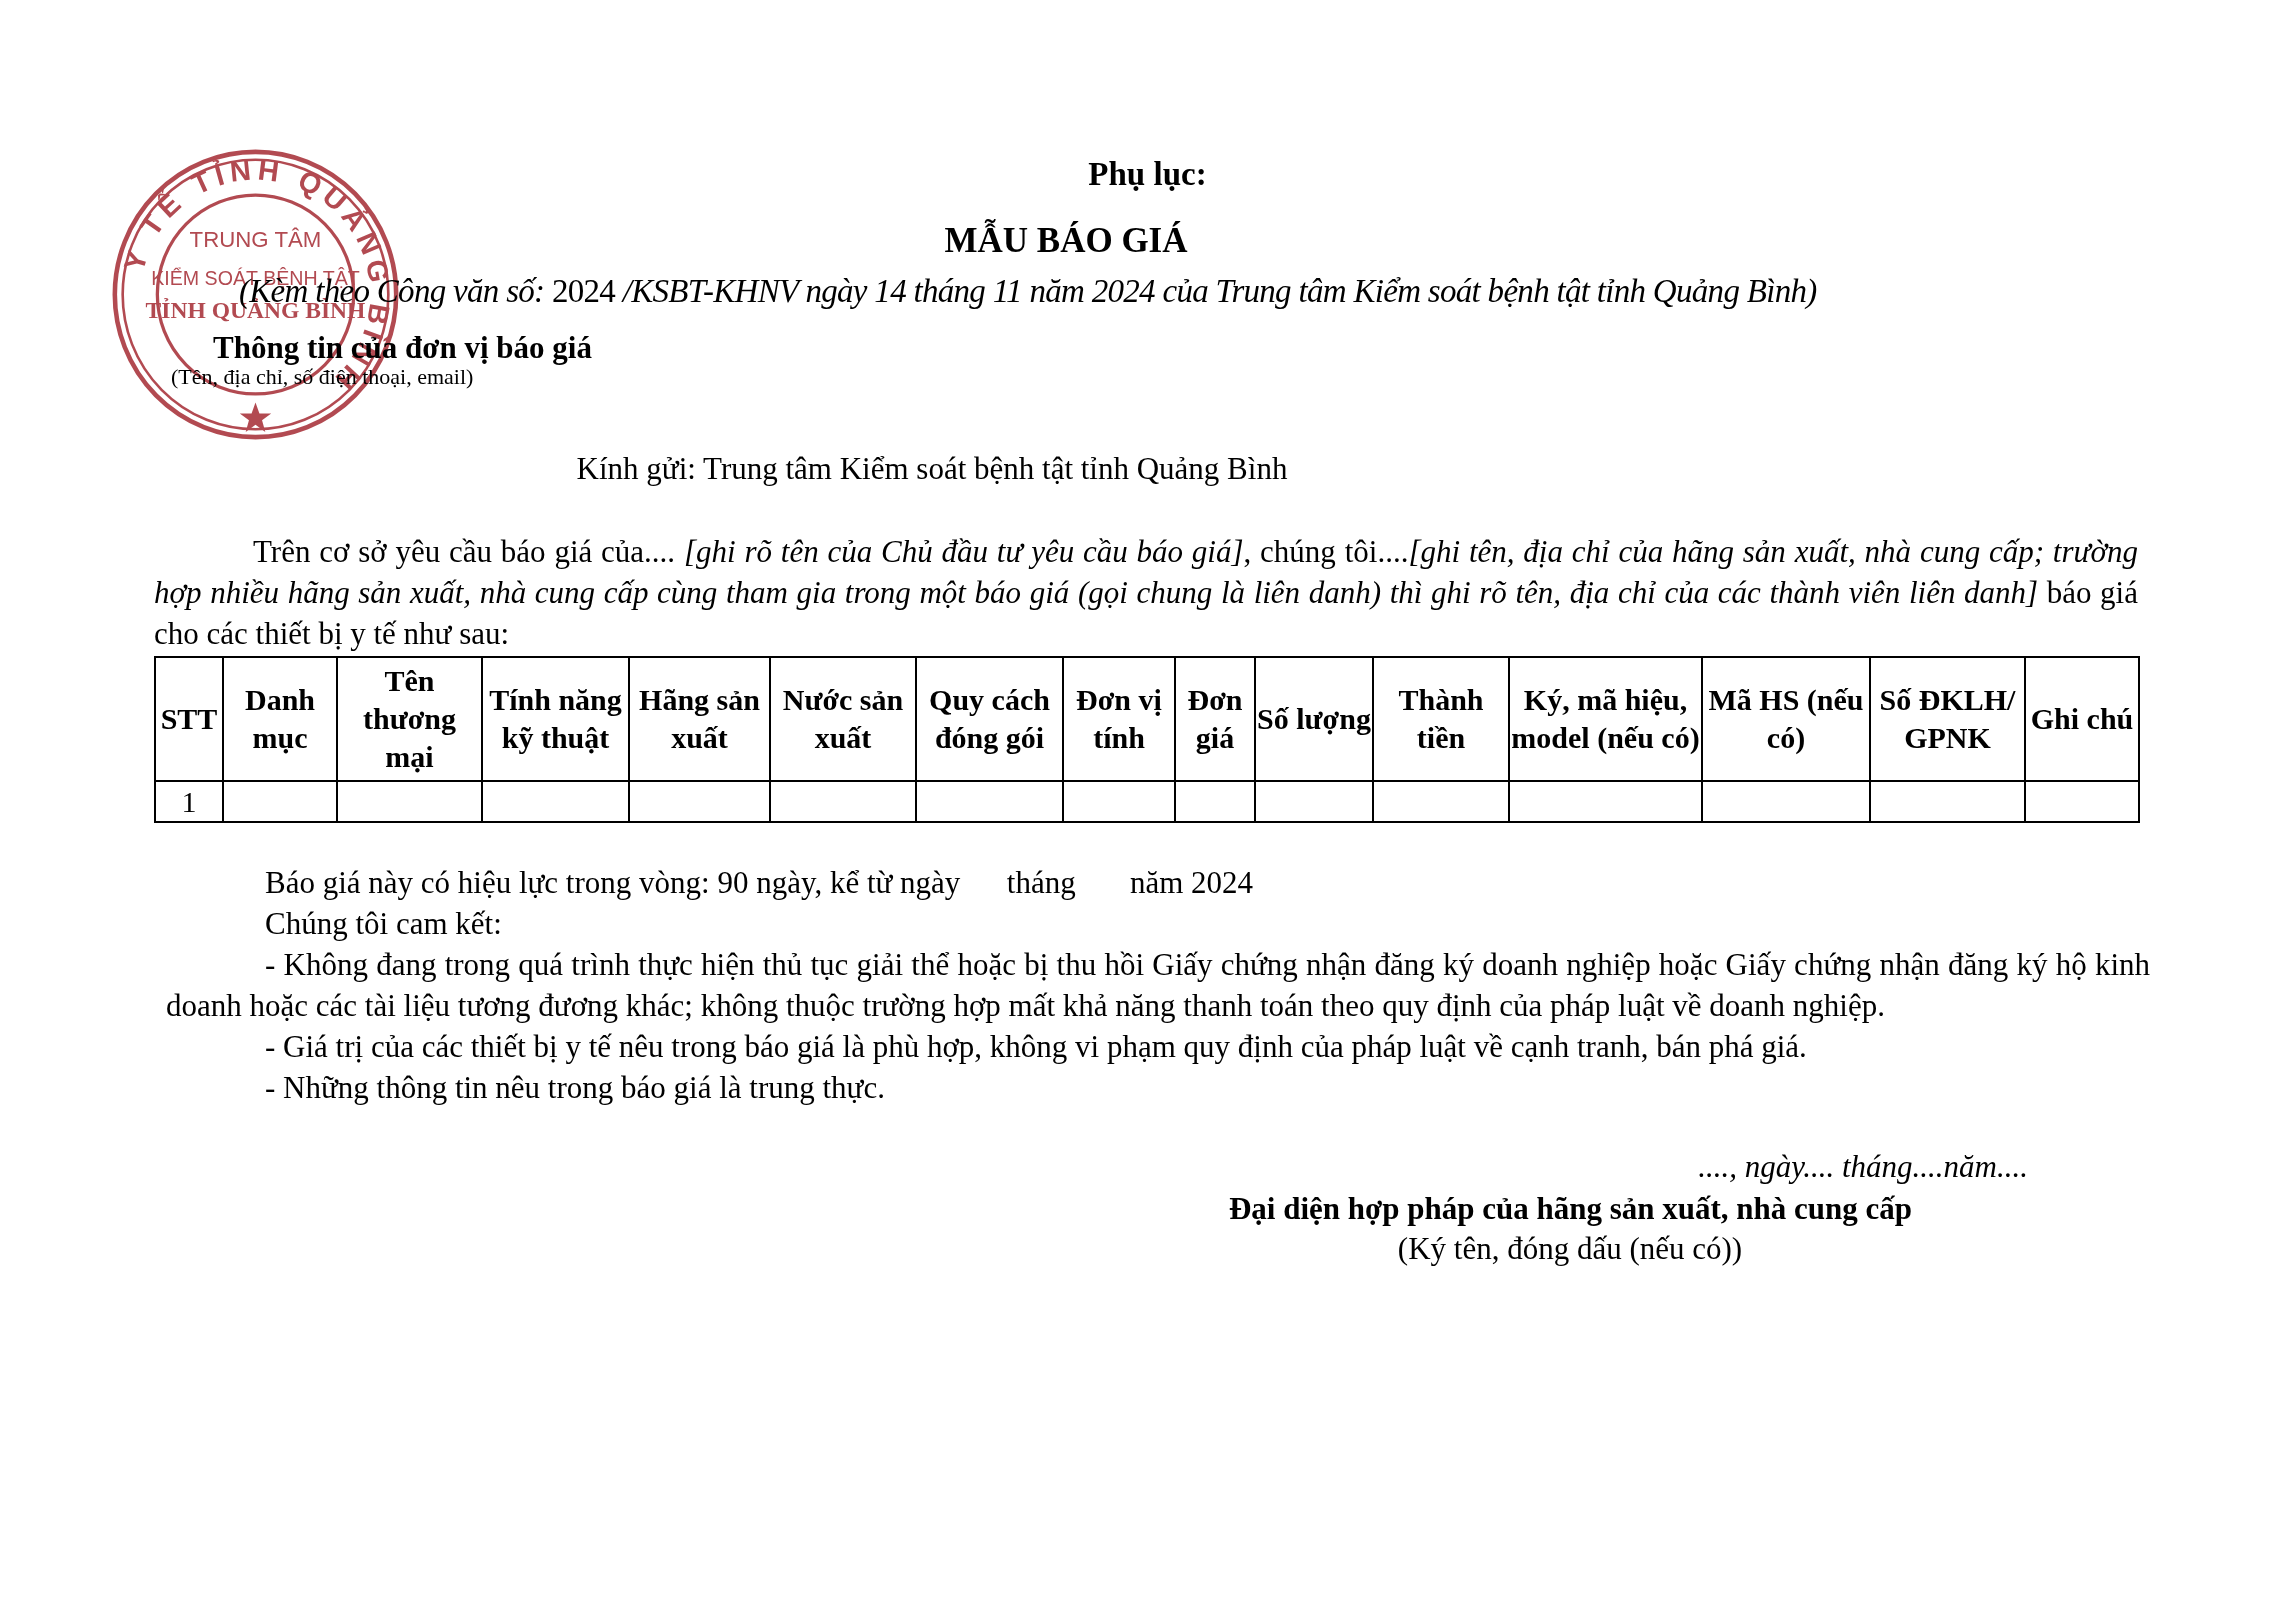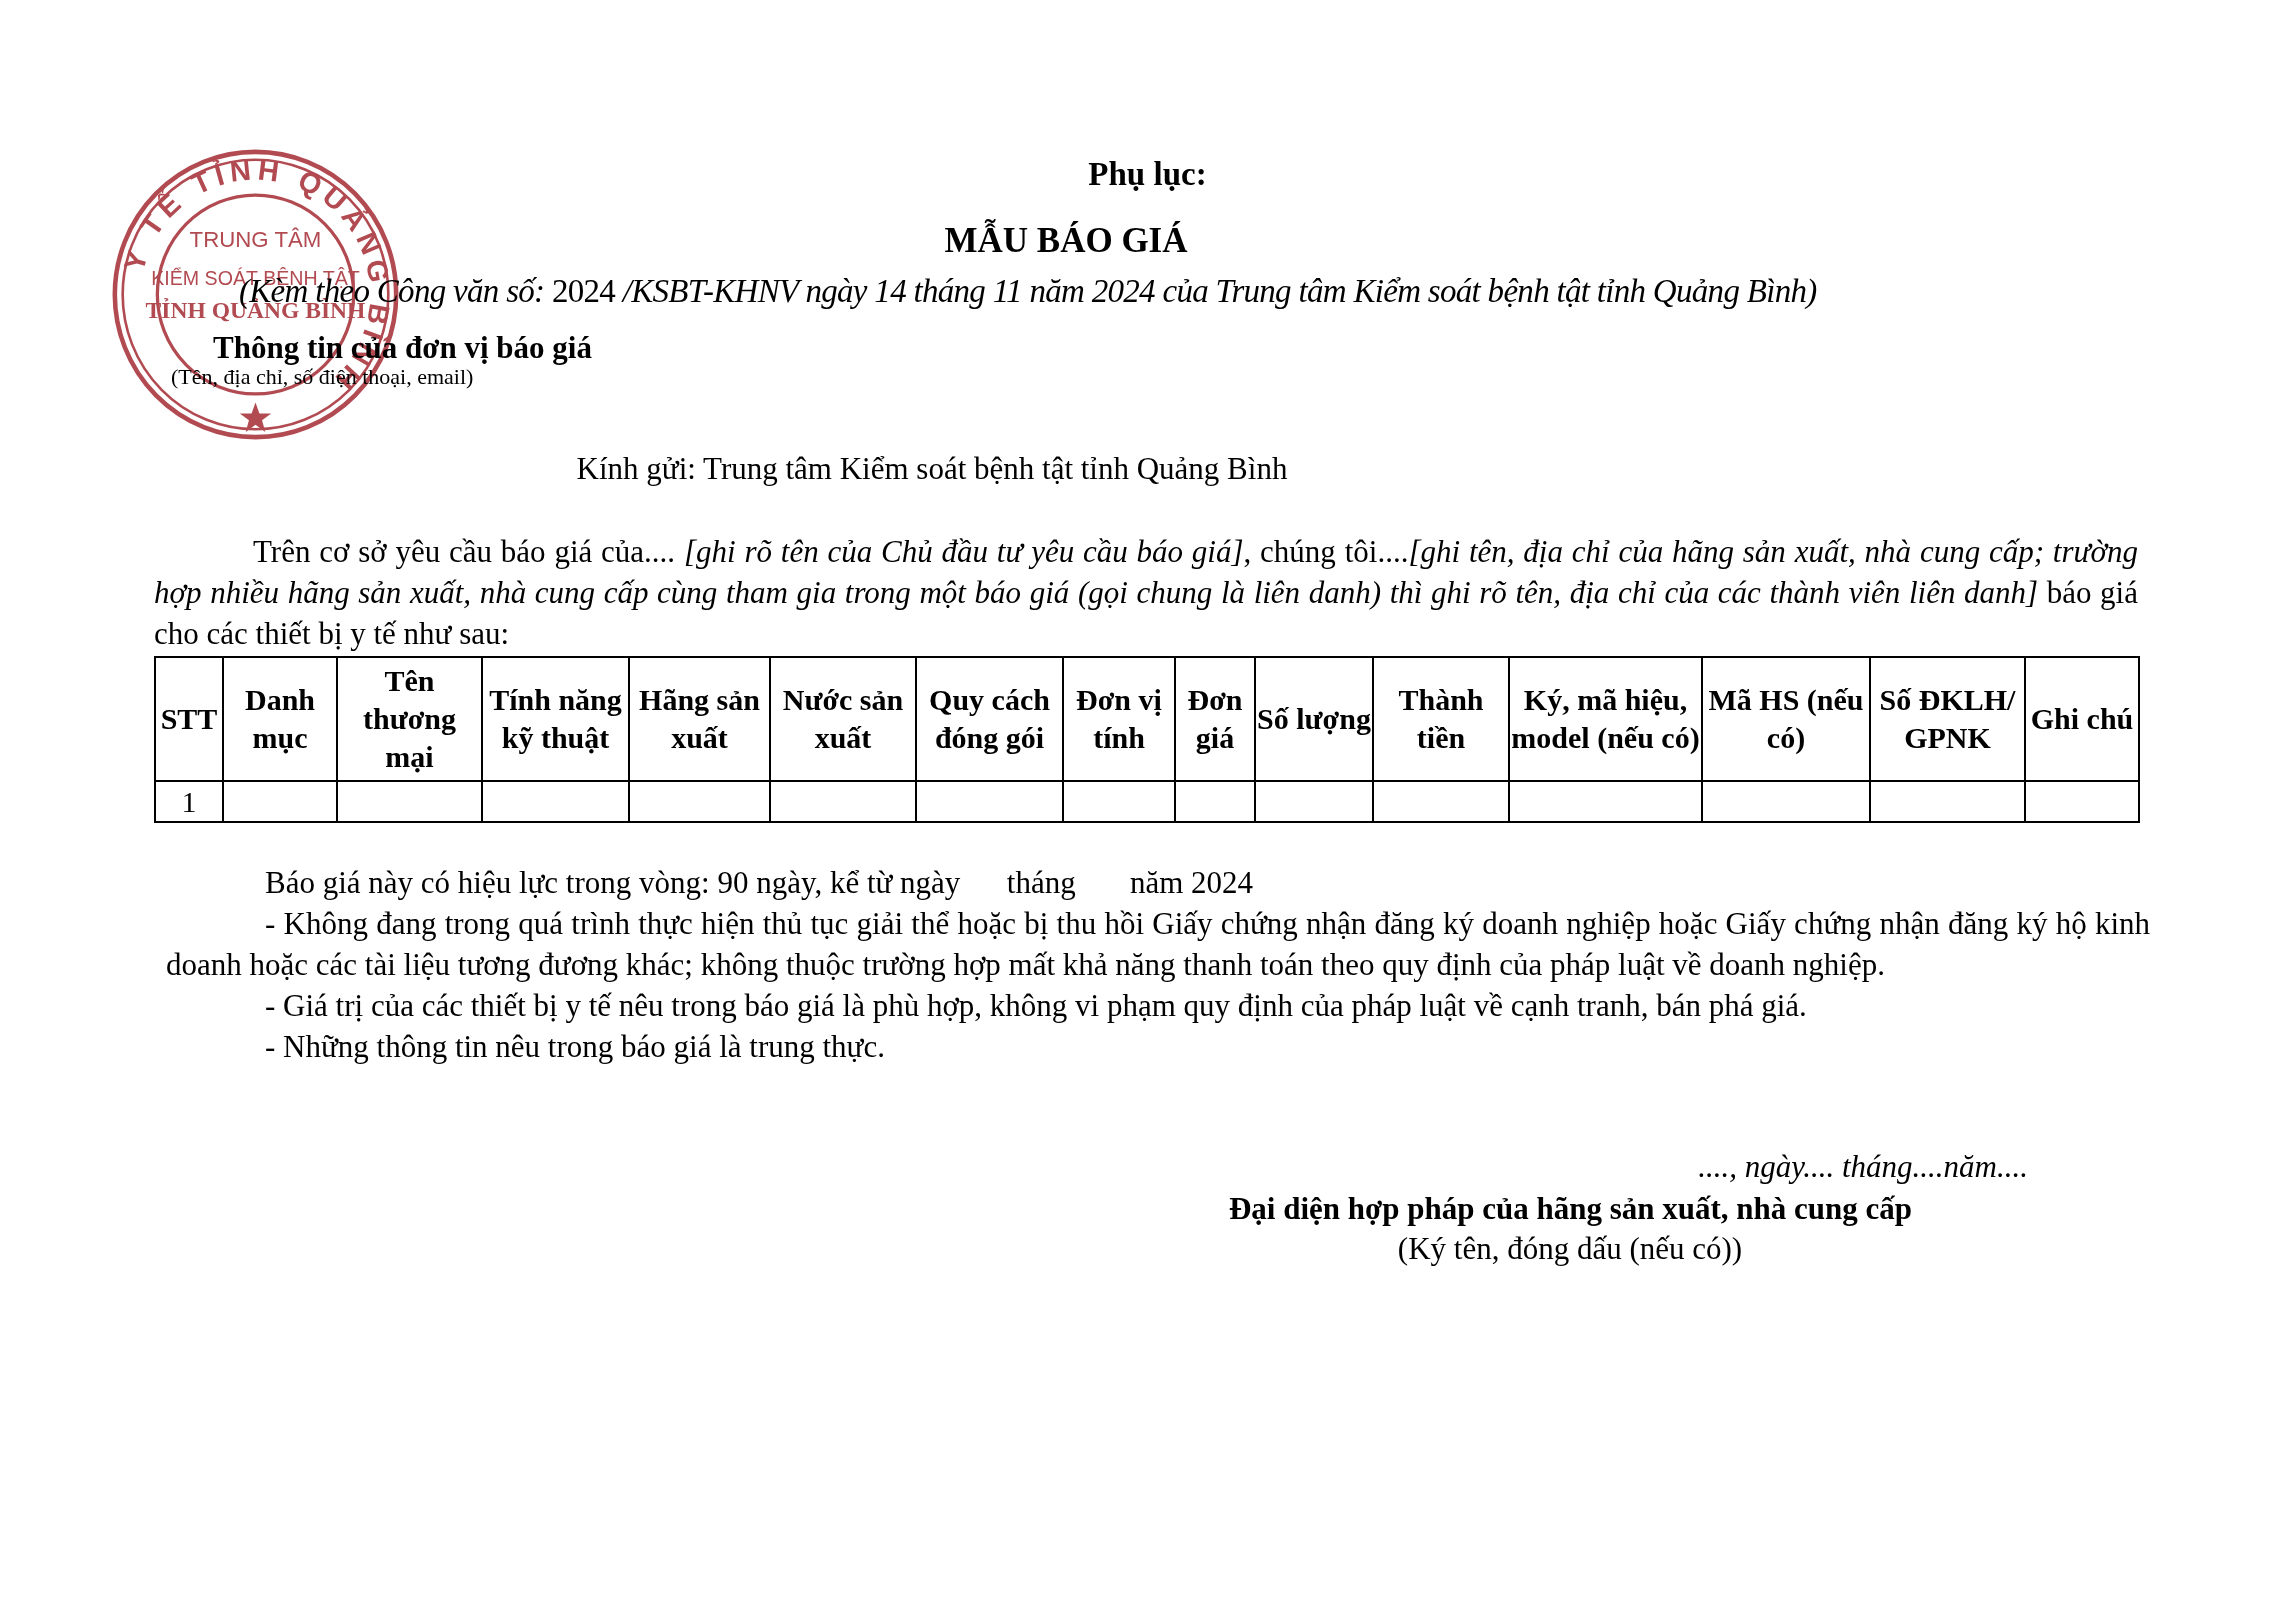--- a/index.html
+++ b/index.html
@@ -120,20 +120,21 @@
       <td></td>
       <td></td>
       <td></td>
       <td></td>
     </tr>
   </tbody>
 </table>
 
 <div class="abs body2">
   <div><span class="ind"></span><span style="white-space:pre">Báo giá này có hiệu lực trong vòng: 90 ngày, kể từ ngày      tháng       năm 2024</span></div>
+  <div><span class="ind"></span><span>Chúng tôi cam kết:</span></div>
   <div><span class="ind"></span><span>- Không đang trong quá trình thực hiện thủ tục giải thể hoặc bị thu hồi Giấy chứng nhận đăng ký doanh nghiệp hoặc Giấy chứng nhận đăng ký hộ kinh doanh hoặc các tài liệu tương đương khác; không thuộc trường hợp mất khả năng thanh toán theo quy định của pháp luật về doanh nghiệp.</span></div>
   <div><span class="ind"></span><span>- Giá trị của các thiết bị y tế nêu trong báo giá là phù hợp, không vi phạm quy định của pháp luật về cạnh tranh, bán phá giá.</span></div>
   <div><span class="ind"></span><span>- Những thông tin nêu trong báo giá là trung thực.</span></div>
 </div>
 
 <div class="abs center sigdate">...., ngày.... tháng....năm....</div>
 <div class="abs center sigrole">Đại diện hợp pháp của hãng sản xuất, nhà cung cấp</div>
 <div class="abs center signote">(Ký tên, đóng dấu (nếu có))</div>
 
 

